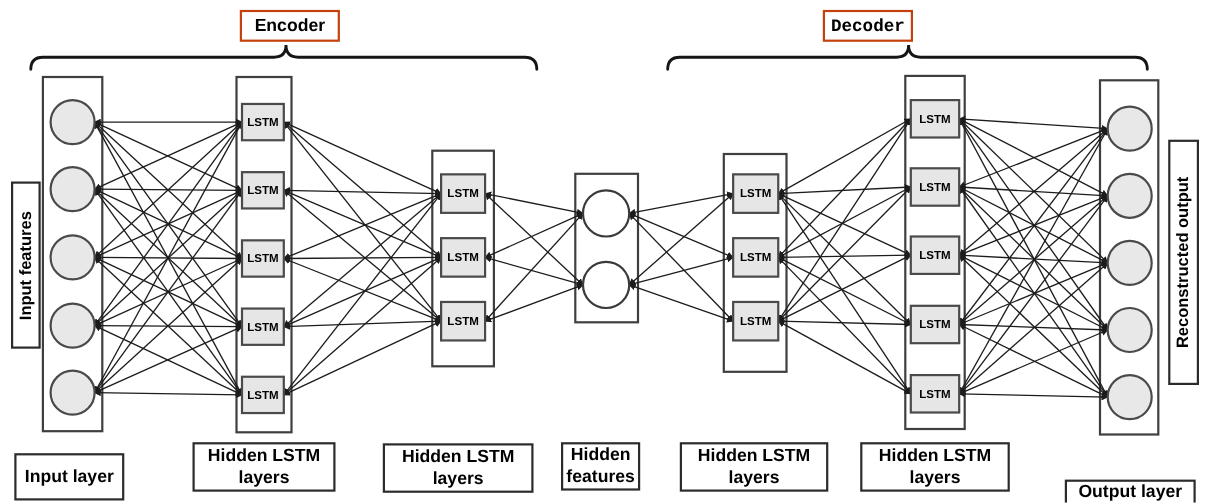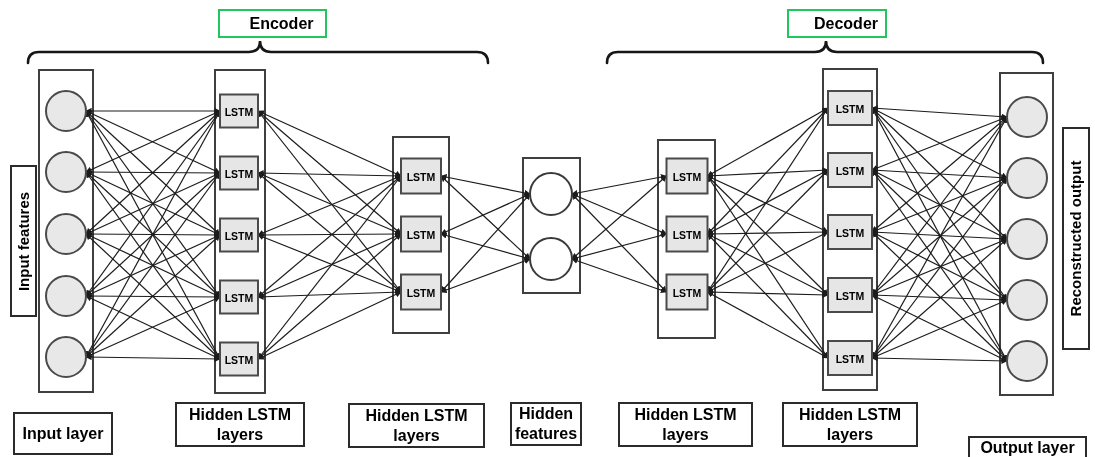--- a/index.html
+++ b/index.html
@@ -8,25 +8,25 @@
   #net-svg{position:absolute;left:0;top:0;width:1095px;height:457px;}
 
   .layer-rect{fill:#ffffff;stroke:#3f3f3f;stroke-width:2;}
   .conn{stroke:#1c1c1c;stroke-width:1.2;}
   .node-circle{fill:#e8e8e8;stroke:#4a4a4a;stroke-width:2;}
   .node-circle.white{fill:#ffffff;stroke:#3a3a3a;}
   .lstm-box{fill:#e6e6e6;stroke:#4a4a4a;stroke-width:2;}
   .lstm-text{font-family:"Liberation Sans",sans-serif;font-weight:bold;font-size:10.5px;fill:#000;}
   .brace{fill:none;stroke:#161616;stroke-width:2.6;stroke-linecap:round;}
 
-  .title-box{position:absolute;border:2px solid #22c55e;background:#fff;
+  .title-box{position:absolute;border:2px solid #c2410c;background:#fff;
     display:flex;align-items:center;justify-content:center;
-    font-weight:bold;font-size:16px;color:#000;padding-left:18px;}
+    font-weight:bold;font-size:16px;color:#000;}
   #encoder-title{left:218px;top:9px;width:87px;height:25px;}
-  #decoder-title{left:787px;top:9px;width:78px;height:25px;}
+  #decoder-title{left:748px;top:9px;width:78px;height:25px;font-family:Liberation Mono, monospace;}
 
   .vlabel{position:absolute;border:2px solid #2b2b2b;background:#fff;
     display:flex;align-items:center;justify-content:center;}
   .vlabel span{transform:rotate(-90deg);white-space:nowrap;
     font-weight:bold;font-size:15px;color:#000;}
   #vlabel-left{left:10px;top:165px;width:23px;height:148px;}
   #vlabel-right{left:1062px;top:127px;width:24px;height:219px;}
 
   .bottom-label{position:absolute;border:2px solid #2b2b2b;background:#fff;
     display:flex;flex-direction:column;align-items:center;justify-content:center;

